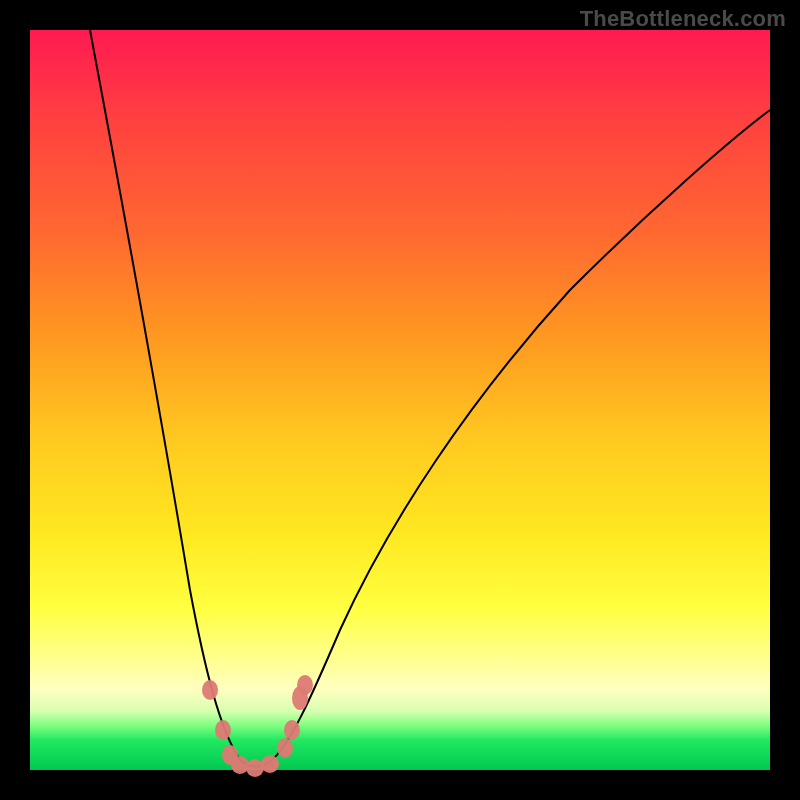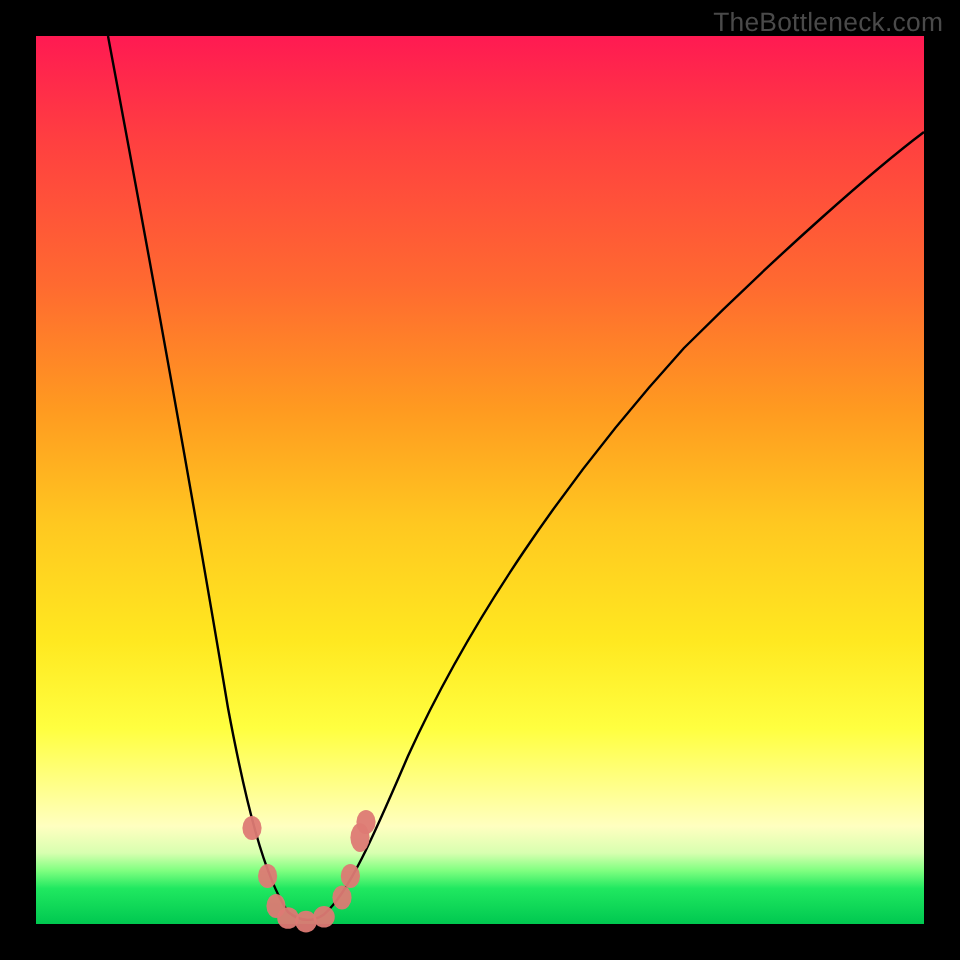--- a/index.html
+++ b/index.html
@@ -31,21 +31,21 @@
       #7fff80 94%,
       #20e860 96%,
       #00c850 100%);
   }
   .watermark {
     position: absolute;
     top: 6px;
     right: 14px;
     color: #4a4a4a;
     font-size: 22px;
-    font-weight: 400;
+    font-weight: 700;
     letter-spacing: 0.2px;
   }
   svg.curves {
     position: absolute;
     left: 0;
     top: 0;
     width: 740px;
     height: 740px;
     overflow: visible;
   }

